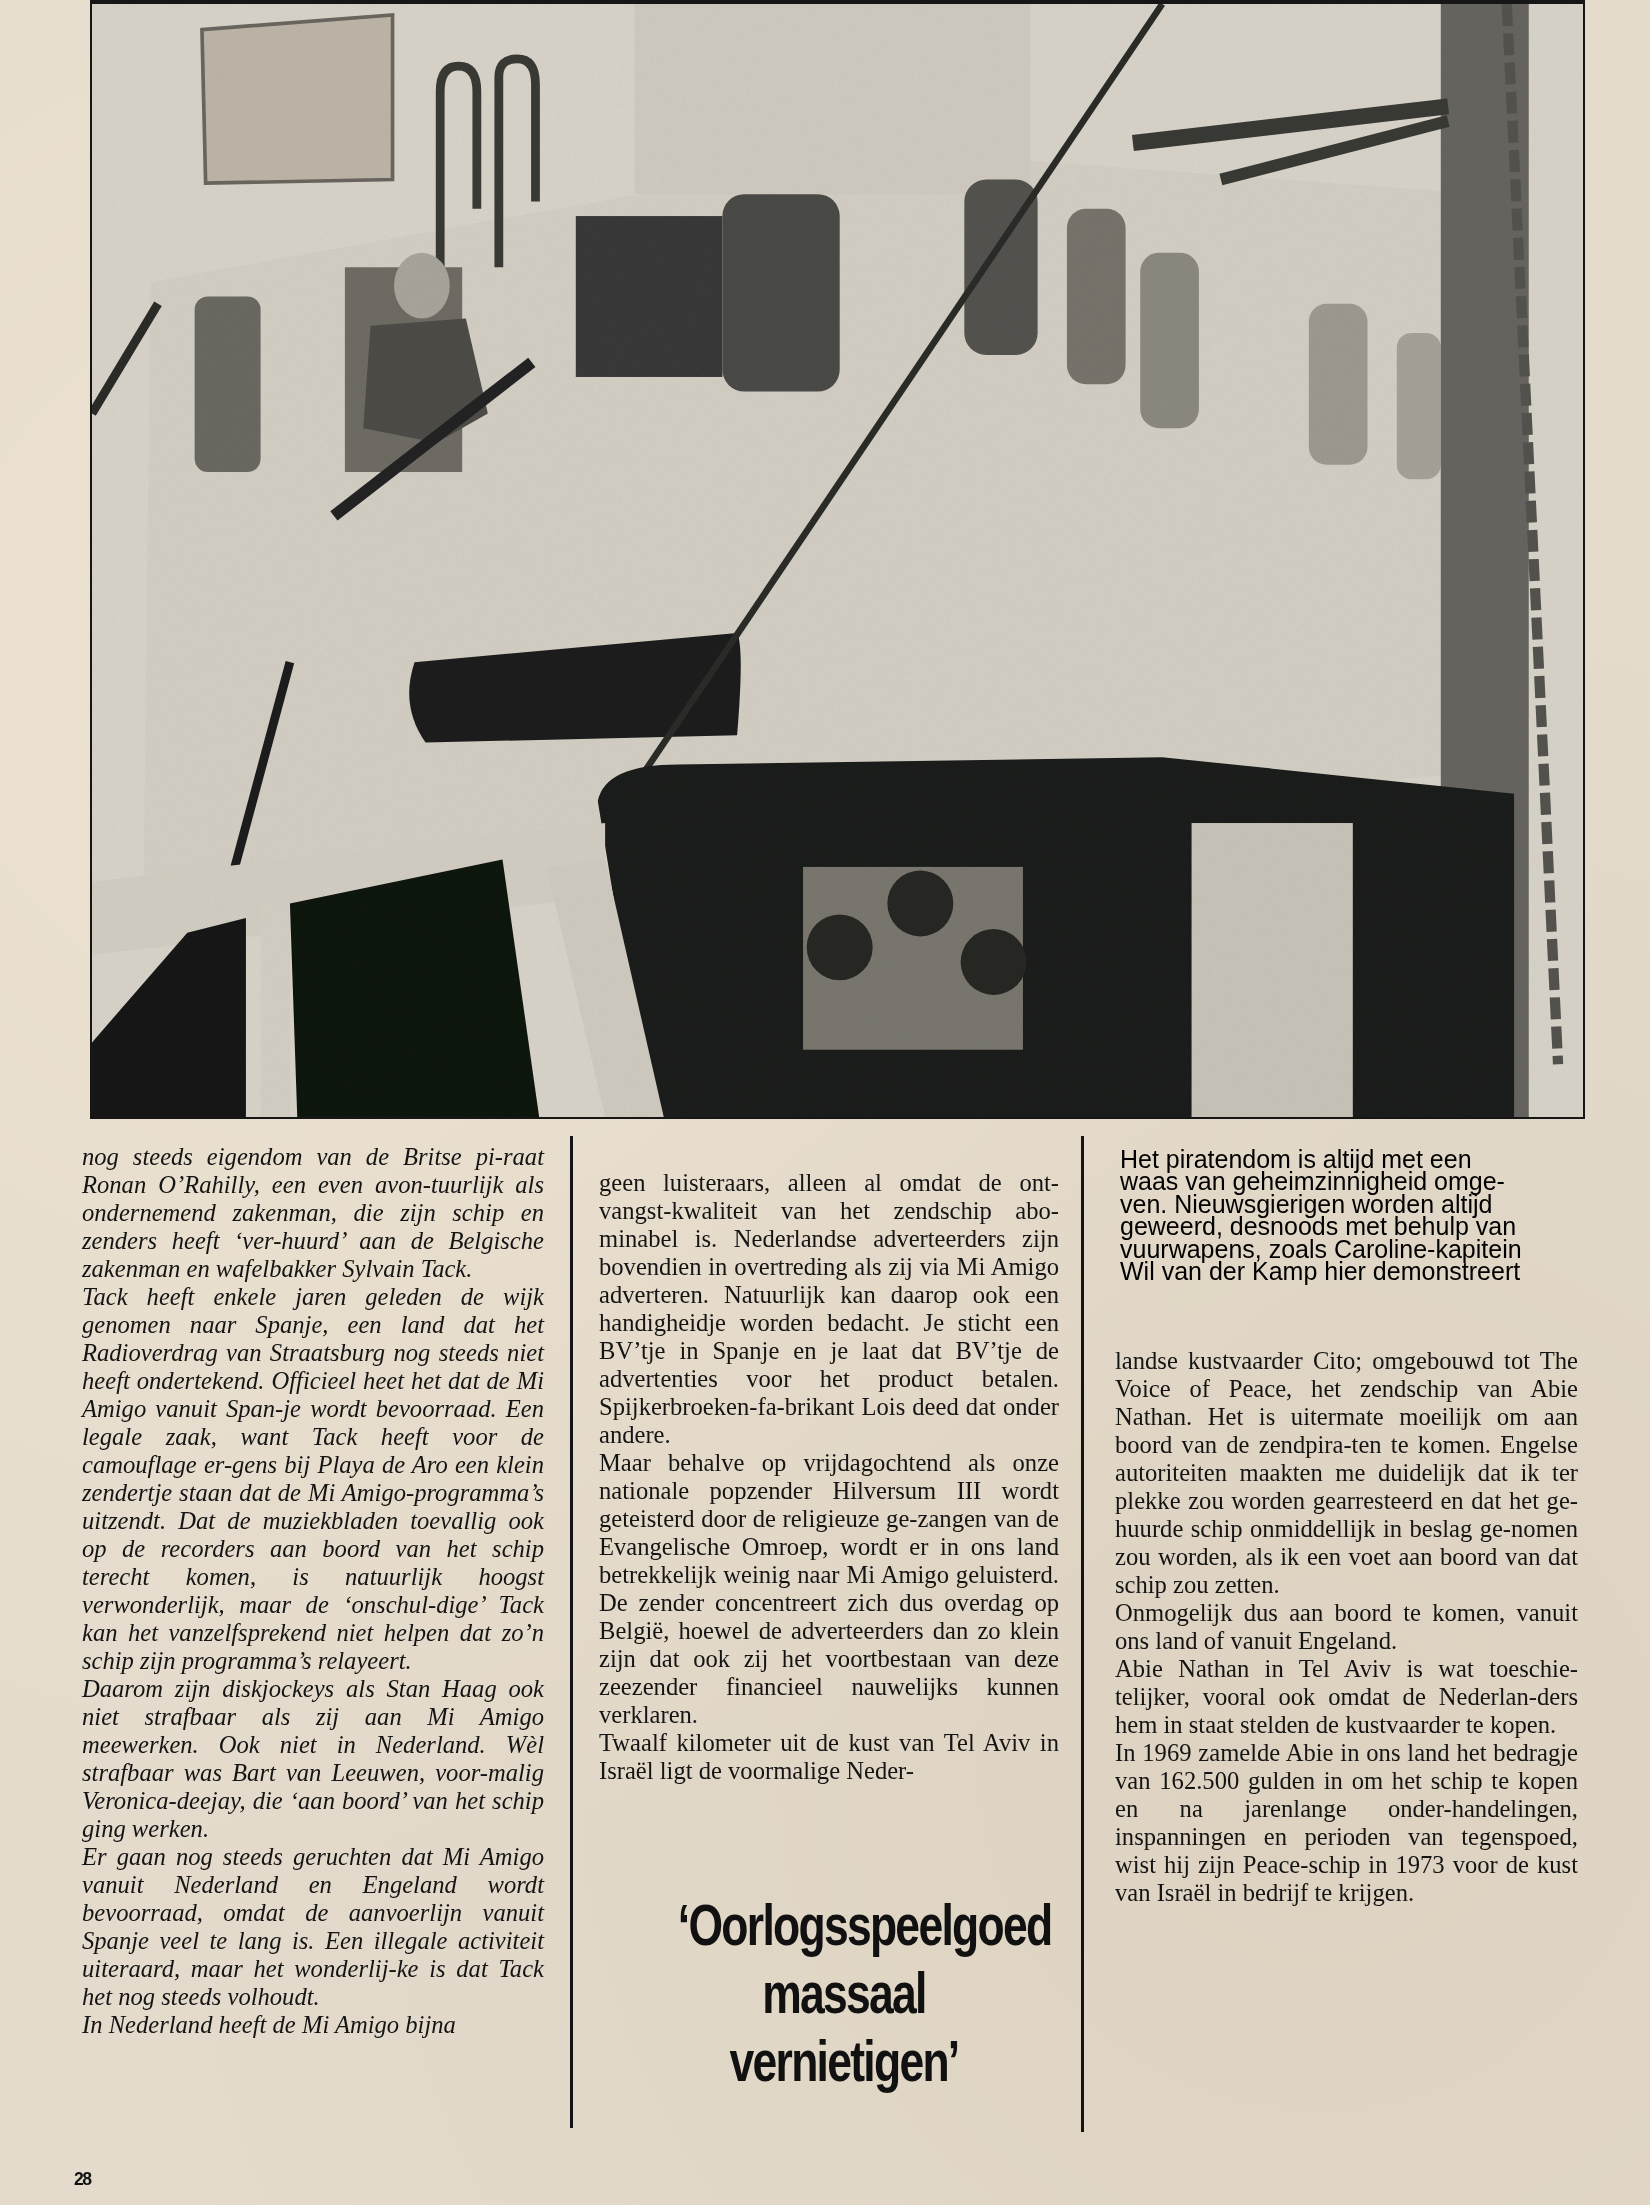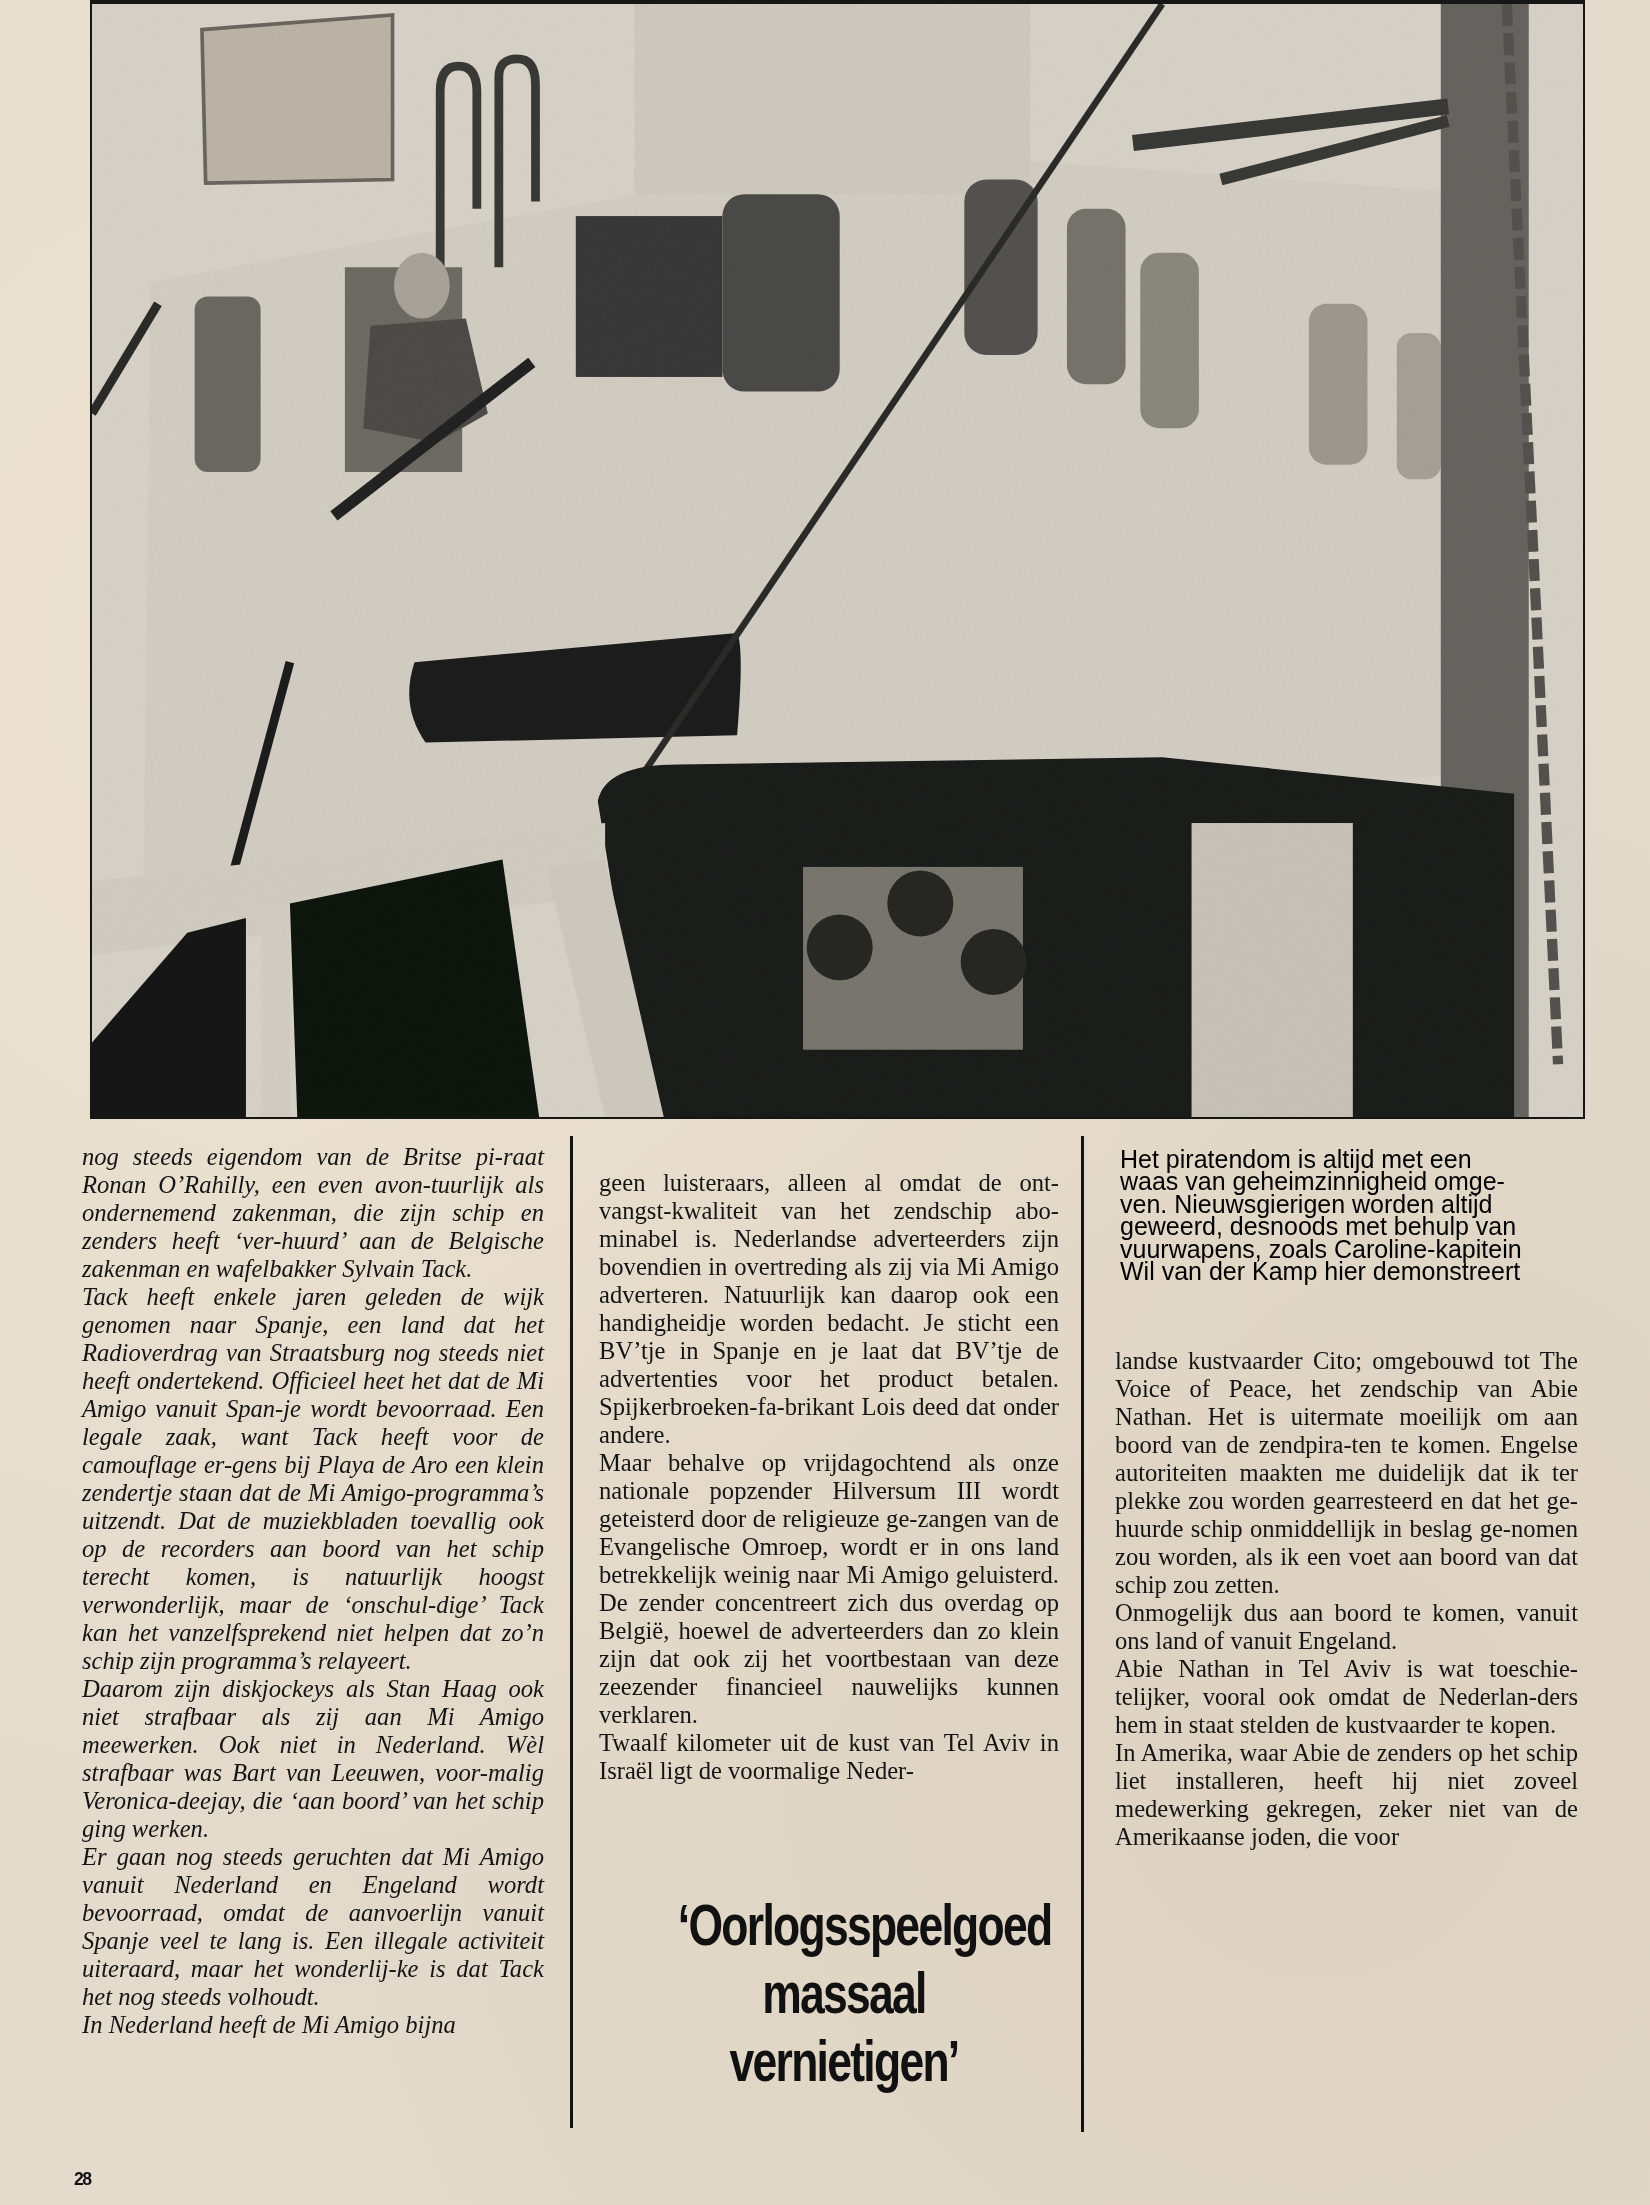--- a/index.html
+++ b/index.html
@@ -148,17 +148,17 @@
 <div class="pullquote">
   <div>‘Oorlogsspeelgoed</div>
   <div>massaal</div>
   <div>vernietigen’</div>
 </div>
 
 <div class="col col3">
   <p>landse kustvaarder Cito; omgebouwd tot The Voice of Peace, het zendschip van Abie Nathan. Het is uitermate moeilijk om aan boord van de zendpira-ten te komen. Engelse autoriteiten maakten me duidelijk dat ik ter plekke zou worden gearresteerd en dat het ge-huurde schip onmiddellijk in beslag ge-nomen zou worden, als ik een voet aan boord van dat schip zou zetten.</p>
   <p>Onmogelijk dus aan boord te komen, vanuit ons land of vanuit Engeland.</p>
   <p>Abie Nathan in Tel Aviv is wat toeschie-telijker, vooral ook omdat de Nederlan-ders hem in staat stelden de kustvaarder te kopen.</p>
-  <p>In Amerika, waar Abie de zenders op het schip liet installeren, heeft hij niet zoveel medewerking gekregen, zeker niet van de Amerikaanse joden, die voor</p>
+  <p>In 1969 zamelde Abie in ons land het bedragje van 162.500 gulden in om het schip te kopen en na jarenlange onder-handelingen, inspanningen en perioden van tegenspoed, wist hij zijn Peace-schip in 1973 voor de kust van Israël in bedrijf te krijgen.</p>
 </div>
 
 <div class="page-number">28</div>
 
 
 </body></html>

